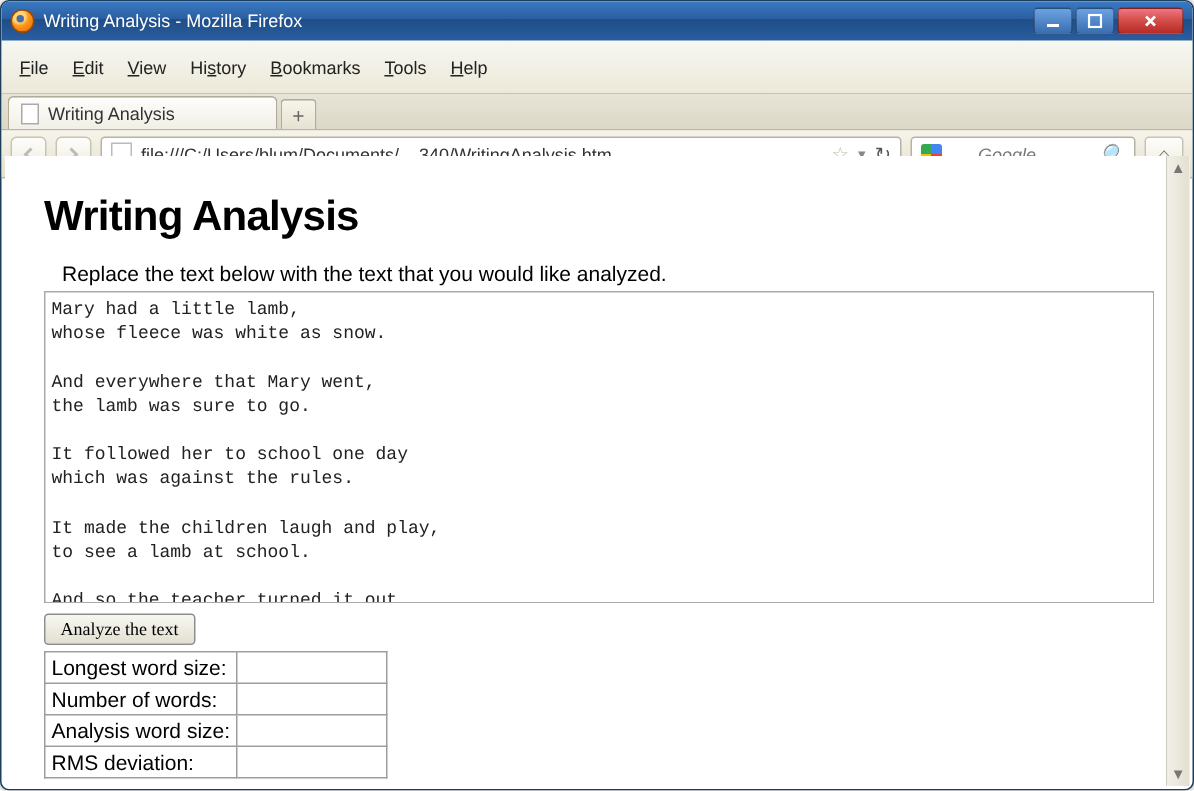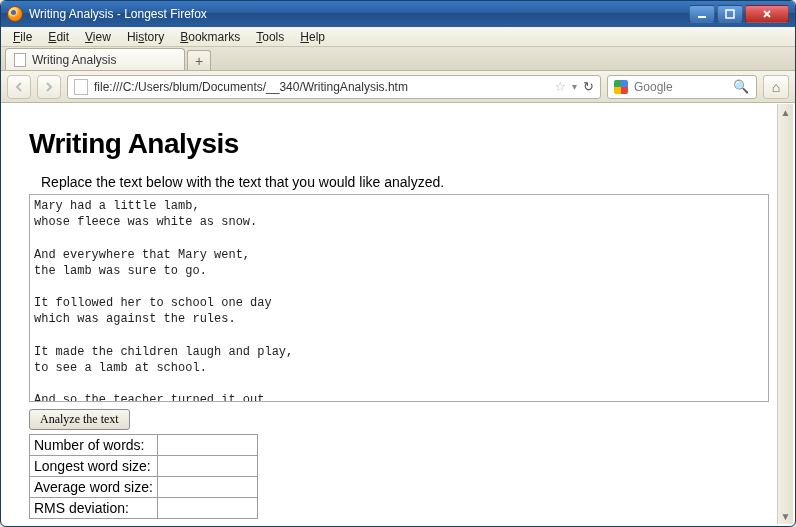--- a/index.html
+++ b/index.html
@@ -10,39 +10,39 @@
   .win-frame { position:absolute; inset:0; border:1px solid #1a3e5c; border-radius:6px; overflow:hidden; background:#fff; box-shadow:0 0 4px rgba(0,0,0,.4); }
   .title-bar { height:26px; background:linear-gradient(to bottom,#3a79c4 0%,#2a5ea0 45%,#1f4d87 46%,#2a5ea0 100%); display:flex; align-items:center; padding:0 6px; color:#fff; font-size:12px; position:relative; }
   .title-bar .ff-icon { width:16px; height:16px; border-radius:50%; background:radial-gradient(circle at 35% 30%,#ffd47a 0 30%,#ff9a1e 45%,#e06400 100%); margin-right:6px; position:relative; border:1px solid #9a4800; }
   .title-bar .ff-icon::after{content:"";position:absolute;top:3px;left:3px;width:5px;height:5px;border-radius:50%;background:#4a6ea0;}
   .win-controls { margin-left:auto; display:flex; gap:2px; }
   .win-btn { height:18px; border-radius:3px; display:flex; align-items:center; justify-content:center; border:1px solid rgba(0,0,0,.3); color:#fff; }
   .win-btn.min, .win-btn.max { width:26px; background:linear-gradient(to bottom,#6aa3e2,#3a6eb0); }
   .win-btn.close { width:44px; background:linear-gradient(to bottom,#e78 0%,#d9534f 40%,#b52b27 100%); }
   .win-btn svg { width:10px; height:10px; }
 
-  .menu-bar { height:20px; background:linear-gradient(to bottom,#f7f7f2,#ece9d8); border-bottom:1px solid #c8c4b4; display:flex; align-items:center; padding:0 4px; font-size:12px; color:#222; }
+  .menu-bar { height:36px; background:linear-gradient(to bottom,#f7f7f2,#ece9d8); border-bottom:1px solid #c8c4b4; display:flex; align-items:center; padding:0 4px; font-size:12px; color:#222; }
   .menu-bar span { padding:2px 8px; cursor:default; }
   .menu-bar span u { text-decoration:underline; }
 
   .tab-strip { height:24px; background:linear-gradient(to bottom,#e7e4d8,#dcd8c6); border-bottom:1px solid #bab6a5; display:flex; align-items:flex-end; padding-left:4px; gap:0; }
   .tab { height:22px; min-width:180px; background:linear-gradient(to bottom,#fdfdfb,#f1efe5); border:1px solid #b0ac9a; border-bottom:none; border-radius:4px 4px 0 0; display:flex; align-items:center; padding:0 8px; font-size:12px; color:#333; gap:6px; }
   .tab .doc-icon { width:12px; height:14px; border:1px solid #aaa; background:#fff; position:relative; }
   .newtab { width:24px; height:20px; margin-left:2px; border:1px solid #b0ac9a; border-bottom:none; border-radius:3px 3px 0 0; background:linear-gradient(to bottom,#f7f5ea,#e6e2d2); display:flex; align-items:center; justify-content:center; color:#666; font-size:14px; }
 
   .nav-bar { height:32px; background:linear-gradient(to bottom,#f6f4ea,#e5e1d0); border-bottom:1px solid #bbb7a6; display:flex; align-items:center; padding:0 6px; gap:6px; }
   .nav-btn { width:24px; height:24px; border-radius:4px; border:1px solid #c8c4b4; background:linear-gradient(to bottom,#fdfdfb,#eeebdc); display:flex; align-items:center; justify-content:center; color:#777; }
   .nav-btn.disabled { color:#bbb; }
   .url-box { flex:1; height:24px; border:1px solid #b7b3a2; background:#fff; border-radius:3px; display:flex; align-items:center; padding:0 6px; gap:6px; font-size:12px; color:#333; }
   .url-box .page-glyph { width:14px; height:16px; border:1px solid #bbb; background:#fff; }
   .url-box .spacer { flex:1; }
   .url-box .star { color:#bba; font-size:13px; }
   .url-box .drop { color:#888; font-size:10px; }
   .url-box .reload { color:#555; font-size:13px; }
-  .search-box { width:150px; height:24px; border:1px solid #b7b3a2; background:#fff; border-radius:3px; display:flex; align-items:center; padding:0 6px; gap:6px; font-size:12px; color:#777; }
+  .search-box { width:150px; height:24px; border:1px solid #b7b3a2; background:#fff; border-radius:3px; display:flex; align-items:center; padding:0 6px; gap:24px; font-size:12px; color:#777; font-style:italic; }
   .g-icon { width:14px; height:14px; background:conic-gradient(#4285F4 0 25%,#EA4335 0 50%,#FBBC05 0 75%,#34A853 0 100%); border-radius:2px; }
   .mag { color:#4a77c4; font-size:13px; margin-left:auto; }
   .home-btn { width:26px; height:24px; border:1px solid #c8c4b4; border-radius:3px; background:linear-gradient(to bottom,#fdfdfb,#eeebdc); display:flex; align-items:center; justify-content:center; color:#666; font-size:14px; }
 
   
   .viewport { position:absolute; top:103px; bottom:2px; left:2px; right:2px; background:#fff; overflow:auto; }
   .page { padding:10px 18px 28px 26px; font-family: Verdana, Geneva, sans-serif; color:#000; }
   h1.page-title { font-family: Verdana, Geneva, sans-serif; font-size:28px; font-weight:bold; margin:14px 0 14px 0; letter-spacing:-0.5px; }
   .instr { font-size:14px; margin:6px 0 4px 12px; }
   .ta-wrap { position:relative; }
@@ -58,21 +58,21 @@
   .fake-vscroll .down { position:absolute; bottom:0; width:100%; }
 
 </style>
 </head>
 <body>
 
 <div class="win-frame">
 
   <div class="title-bar">
     <span class="ff-icon"></span>
-    <span>Writing Analysis - Longest Firefox</span>
+    <span>Writing Analysis - Mozilla Firefox</span>
     <div class="win-controls">
       <div class="win-btn min">
           <svg viewBox="0 0 10 10">
             <rect x="1" y="7" width="8" height="2" fill="#fff"></rect>
           </svg>
         </div>
       <div class="win-btn max">
           <svg viewBox="0 0 10 10">
             <rect x="1" y="1" width="8" height="8" fill="none" stroke="#fff" stroke-width="1.5"></rect>
           </svg>
@@ -149,29 +149,29 @@
 
 And so the teacher turned it out,
 but still it lingered near,
 
 And waited patiently about,</textarea>
       </div>
       <button class="analyze-btn">Analyze the text</button>
       <table class="results">
         <tbody>
             <tr>
+          <td>Longest word size:</td>
+          <td class="val"></td>
+        </tr>
+        <tr>
           <td>Number of words:</td>
           <td class="val"></td>
         </tr>
         <tr>
-          <td>Longest word size:</td>
-          <td class="val"></td>
-        </tr>
-        <tr>
-          <td>Average word size:</td>
+          <td>Analysis word size:</td>
           <td class="val"></td>
         </tr>
         <tr>
           <td>RMS deviation:</td>
           <td class="val"></td>
         </tr>
       </tbody>
         </table>
     </div>
   </div>

